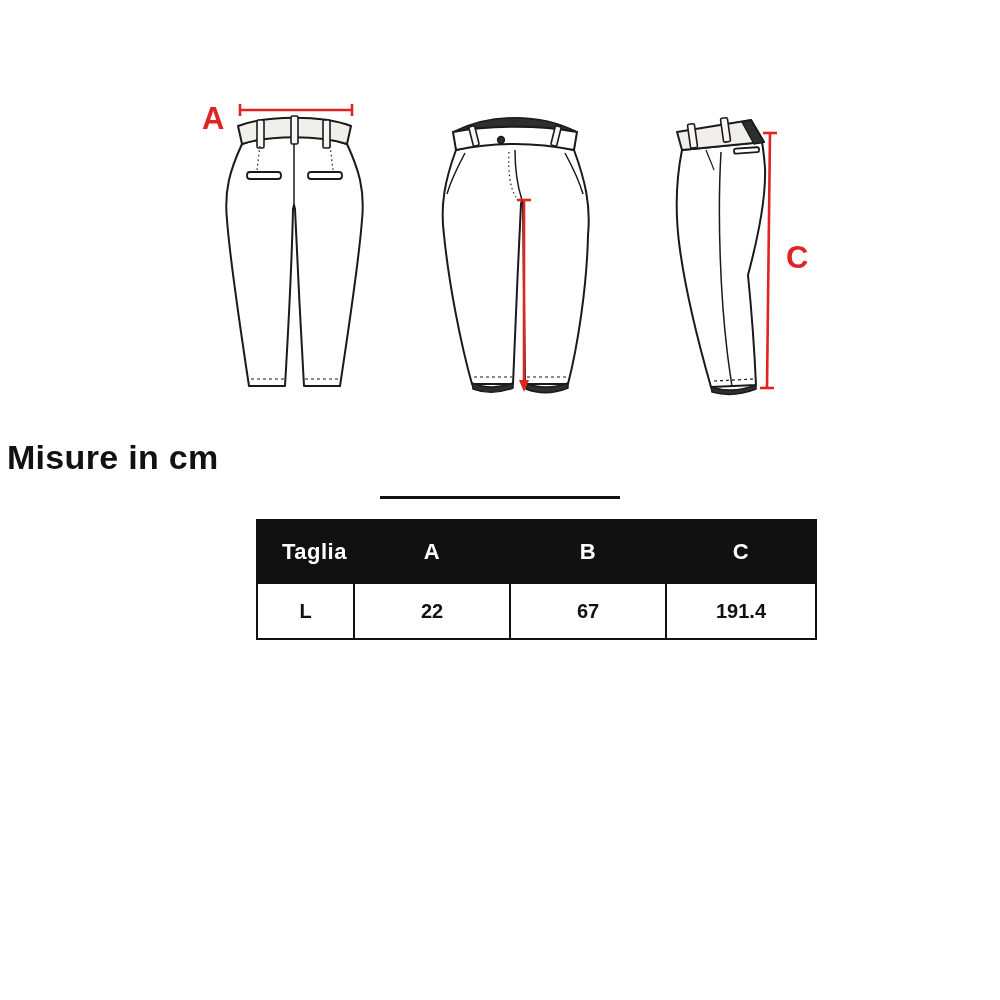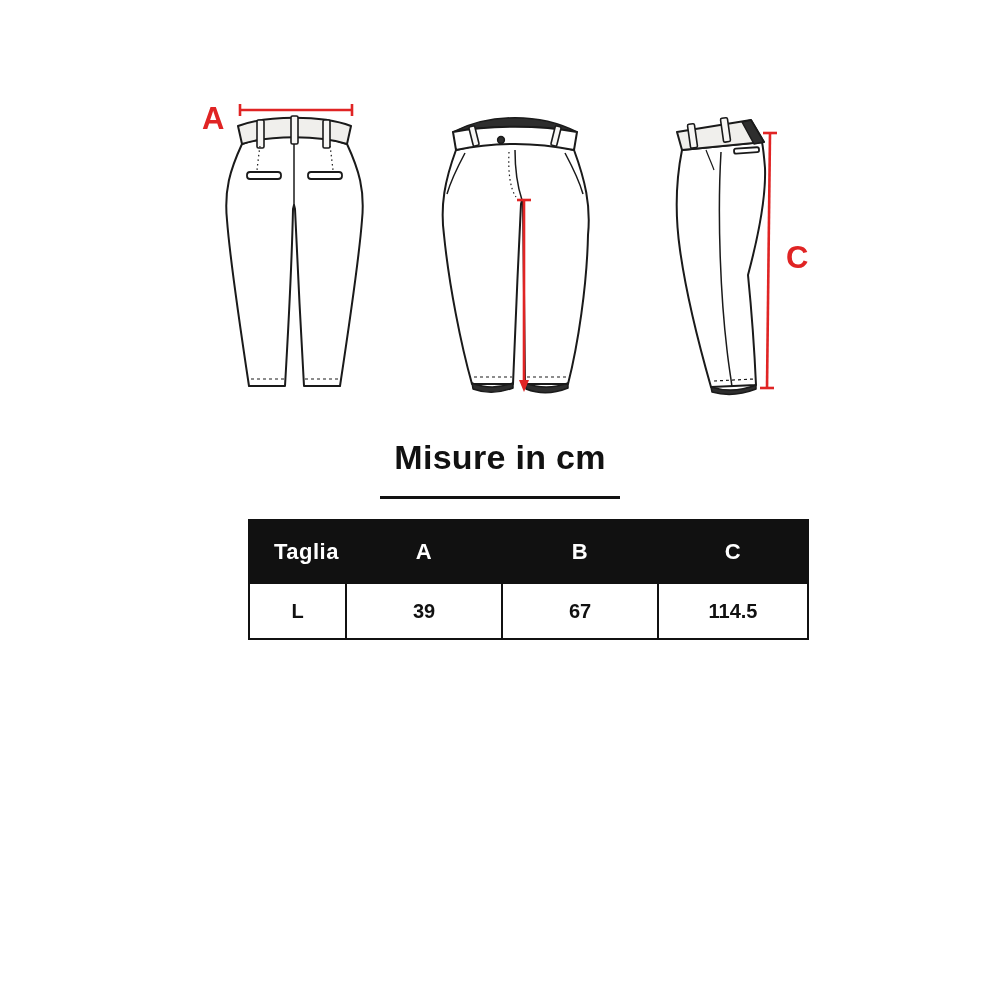--- a/index.html
+++ b/index.html
@@ -44,36 +44,37 @@
   .dash { stroke-dasharray: 3 3; }
   .dot  { stroke-dasharray: 1.5 3; }
   .darkfill { fill: var(--dark); stroke: var(--ink); stroke-width: 1.5; stroke-linejoin: round; }
   .red  { fill: none; stroke: var(--accent); stroke-width: 2.6; }
   .redfill { fill: var(--accent); stroke: none; }
 
   .page-title {
     position: absolute;
     left: 0; top: 438px;
     width: 1000px;
-    text-align: center;
+    text-align: left;
     font-size: 34px;
     font-weight: bold;
     color: #111111;
     letter-spacing: 0.3px;
+    padding-left: 7px;
   }
   .title-underline {
     position: absolute;
     left: 380px; top: 496px;
     width: 240px; height: 3px;
     background: #111111;
   }
 
   .size-table {
     position: absolute;
-    left: 248px; top: 519px;
+    left: 256px; top: 519px;
     width: 559px;
     border-collapse: collapse;
     table-layout: fixed;
   }
   .size-table th {
     background: var(--table-header-bg);
     color: var(--table-header-text);
     height: 63px;
     font-size: 22px;
     font-weight: bold;
@@ -223,20 +224,20 @@
       <tr>
         <th class="col-taglia">Taglia</th>
         <th>A</th>
         <th>B</th>
         <th>C</th>
       </tr>
     </thead>
     <tbody>
       <tr>
         <td>L</td>
-        <td>39</td>
+        <td>22</td>
         <td>67</td>
-        <td>114.5</td>
+        <td>191.4</td>
       </tr>
     </tbody>
   </table>
 
 </div>
 
 </body></html>

